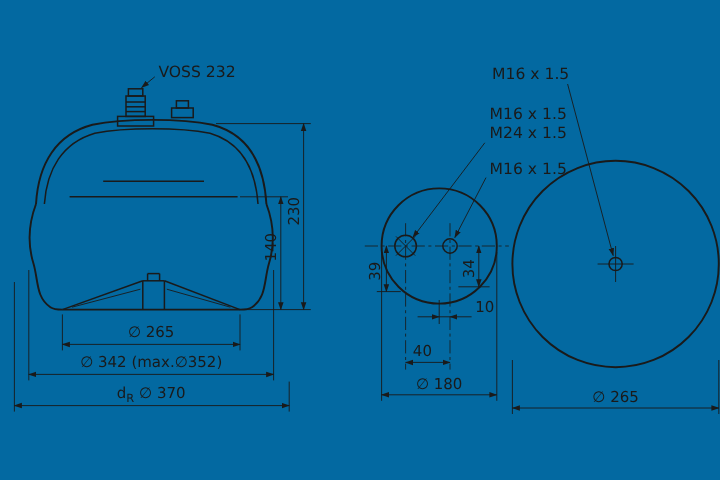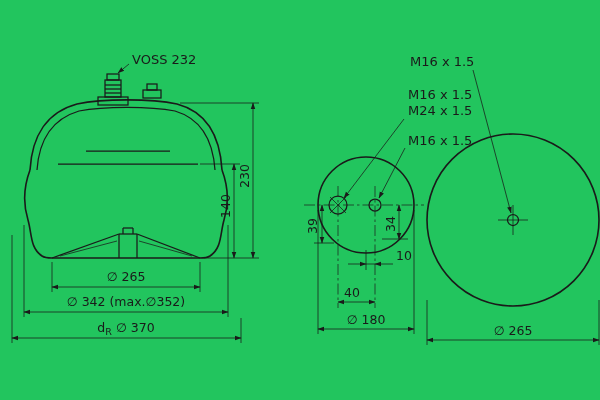--- a/index.html
+++ b/index.html
@@ -1,16 +1,16 @@
 <!DOCTYPE html>
 <html><head>
 <meta charset="utf-8">
 <style>
   html,body{margin:0;padding:0;background:#ffffff;}
-  .canvas{width:600px;height:400px;background:#22c55e;position:relative;overflow:hidden;}
+  .canvas{width:600px;height:400px;background:#0369a1;position:relative;overflow:hidden;}
   svg{display:block;}
   text{font-family:"DejaVu Sans","Liberation Sans",sans-serif;font-size:12.5px;fill:#1a1a1a;}
   .lbl{font-size:13px;}
   .sub{font-size:9.5px;}
   .s{stroke:#1a1a1a;fill:none;}
   .w07{stroke-width:0.75;}
   .w12{stroke-width:1.25;}
   .w16{stroke-width:1.6;}
   .cl{stroke:#1a1a1a;fill:none;stroke-width:0.7;stroke-dasharray:11 3 2.5 3;}
 </style>

